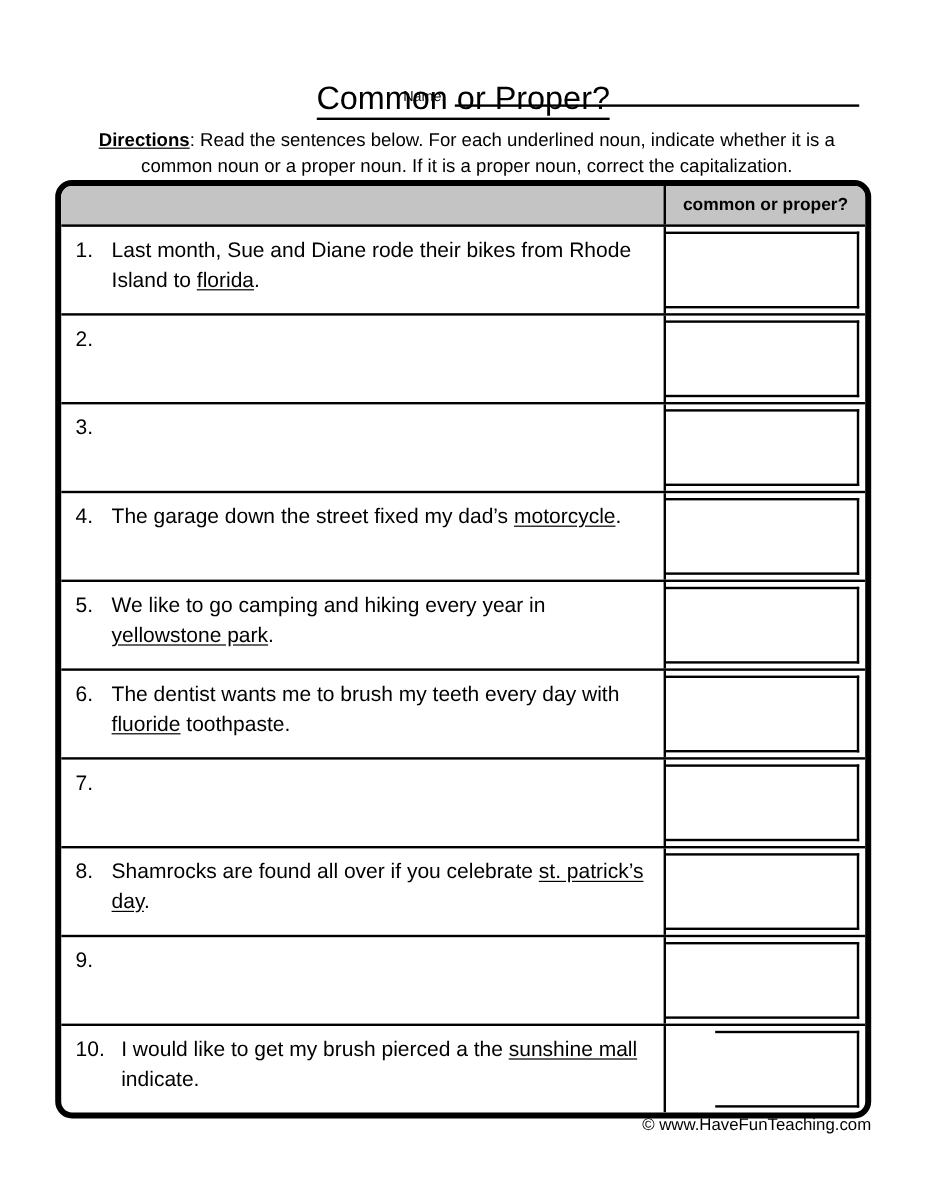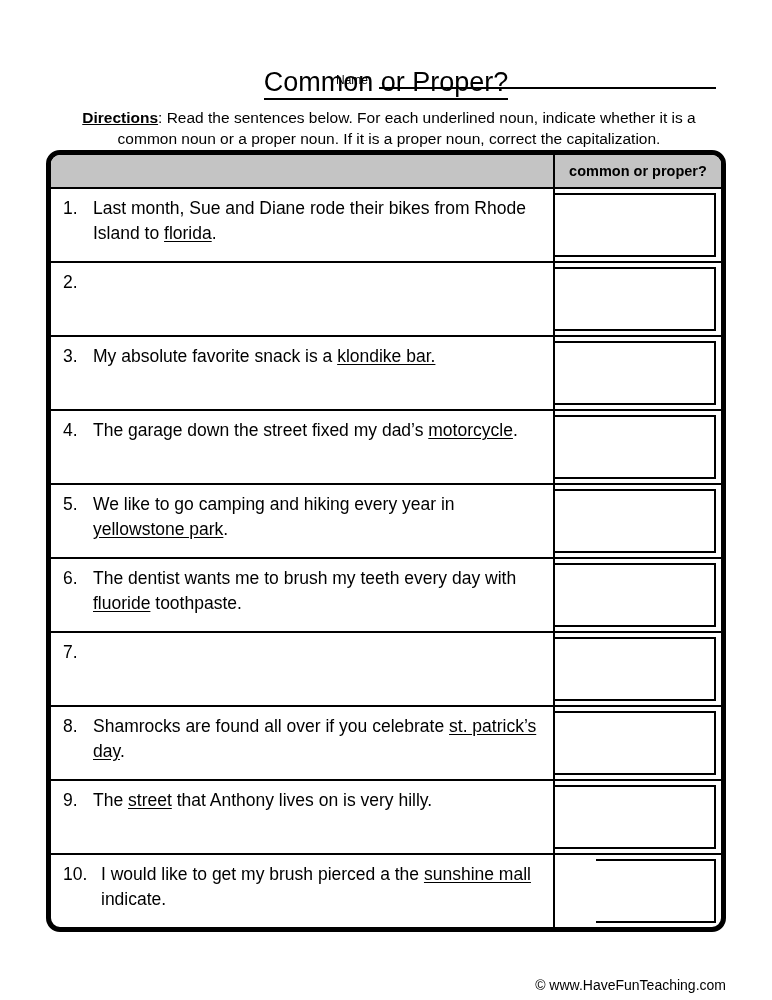--- a/index.html
+++ b/index.html
@@ -152,21 +152,20 @@
 
   
   .footer {
     position: absolute;
     left: 0;
     top: 928px;
     width: 726px;
     text-align: right;
     font-size: 14px;
     line-height: 18px;
-    margin-top: 48px;
   }
 </style>
 </head>
 <body>
 
 <div class="name-row">
   <span class="name-label">Name:</span>
   <span class="name-blank"></span>
 </div>
 
@@ -197,21 +196,20 @@
         <div class="q-cell">
           <span class="q-num">2.</span>
         </div>
         <div class="a-cell">
           <div class="a-box"></div>
         </div>
       </div>
       <div class="q-row">
         <div class="q-cell">
           <span class="q-num">3.</span>
-          <span class="q-text"><span>My absolute favorite snack is a </span><u>klondike bar.</u><span></span></span>
         </div>
         <div class="a-cell">
           <div class="a-box"></div>
         </div>
       </div>
       <div class="q-row">
         <div class="q-cell">
           <span class="q-num">4.</span>
           <span class="q-text"><span>The garage down the street fixed my dad’s </span><u>motorcycle</u><span>.</span></span>
         </div>
@@ -250,21 +248,20 @@
           <span class="q-num">8.</span>
           <span class="q-text"><span>Shamrocks are found all over if you celebrate </span><u>st. patrick’s day</u><span>.</span></span>
         </div>
         <div class="a-cell">
           <div class="a-box"></div>
         </div>
       </div>
       <div class="q-row">
         <div class="q-cell">
           <span class="q-num">9.</span>
-          <span class="q-text"><span>The </span><u>street</u><span> that Anthony lives on is very hilly.</span></span>
         </div>
         <div class="a-cell">
           <div class="a-box"></div>
         </div>
       </div>
       <div class="q-row">
         <div class="q-cell">
           <span class="q-num wide">10.</span>
           <span class="q-text"><span>I would like to get my brush pierced a the </span><u>sunshine mall</u><span> indicate.</span></span>
         </div>

